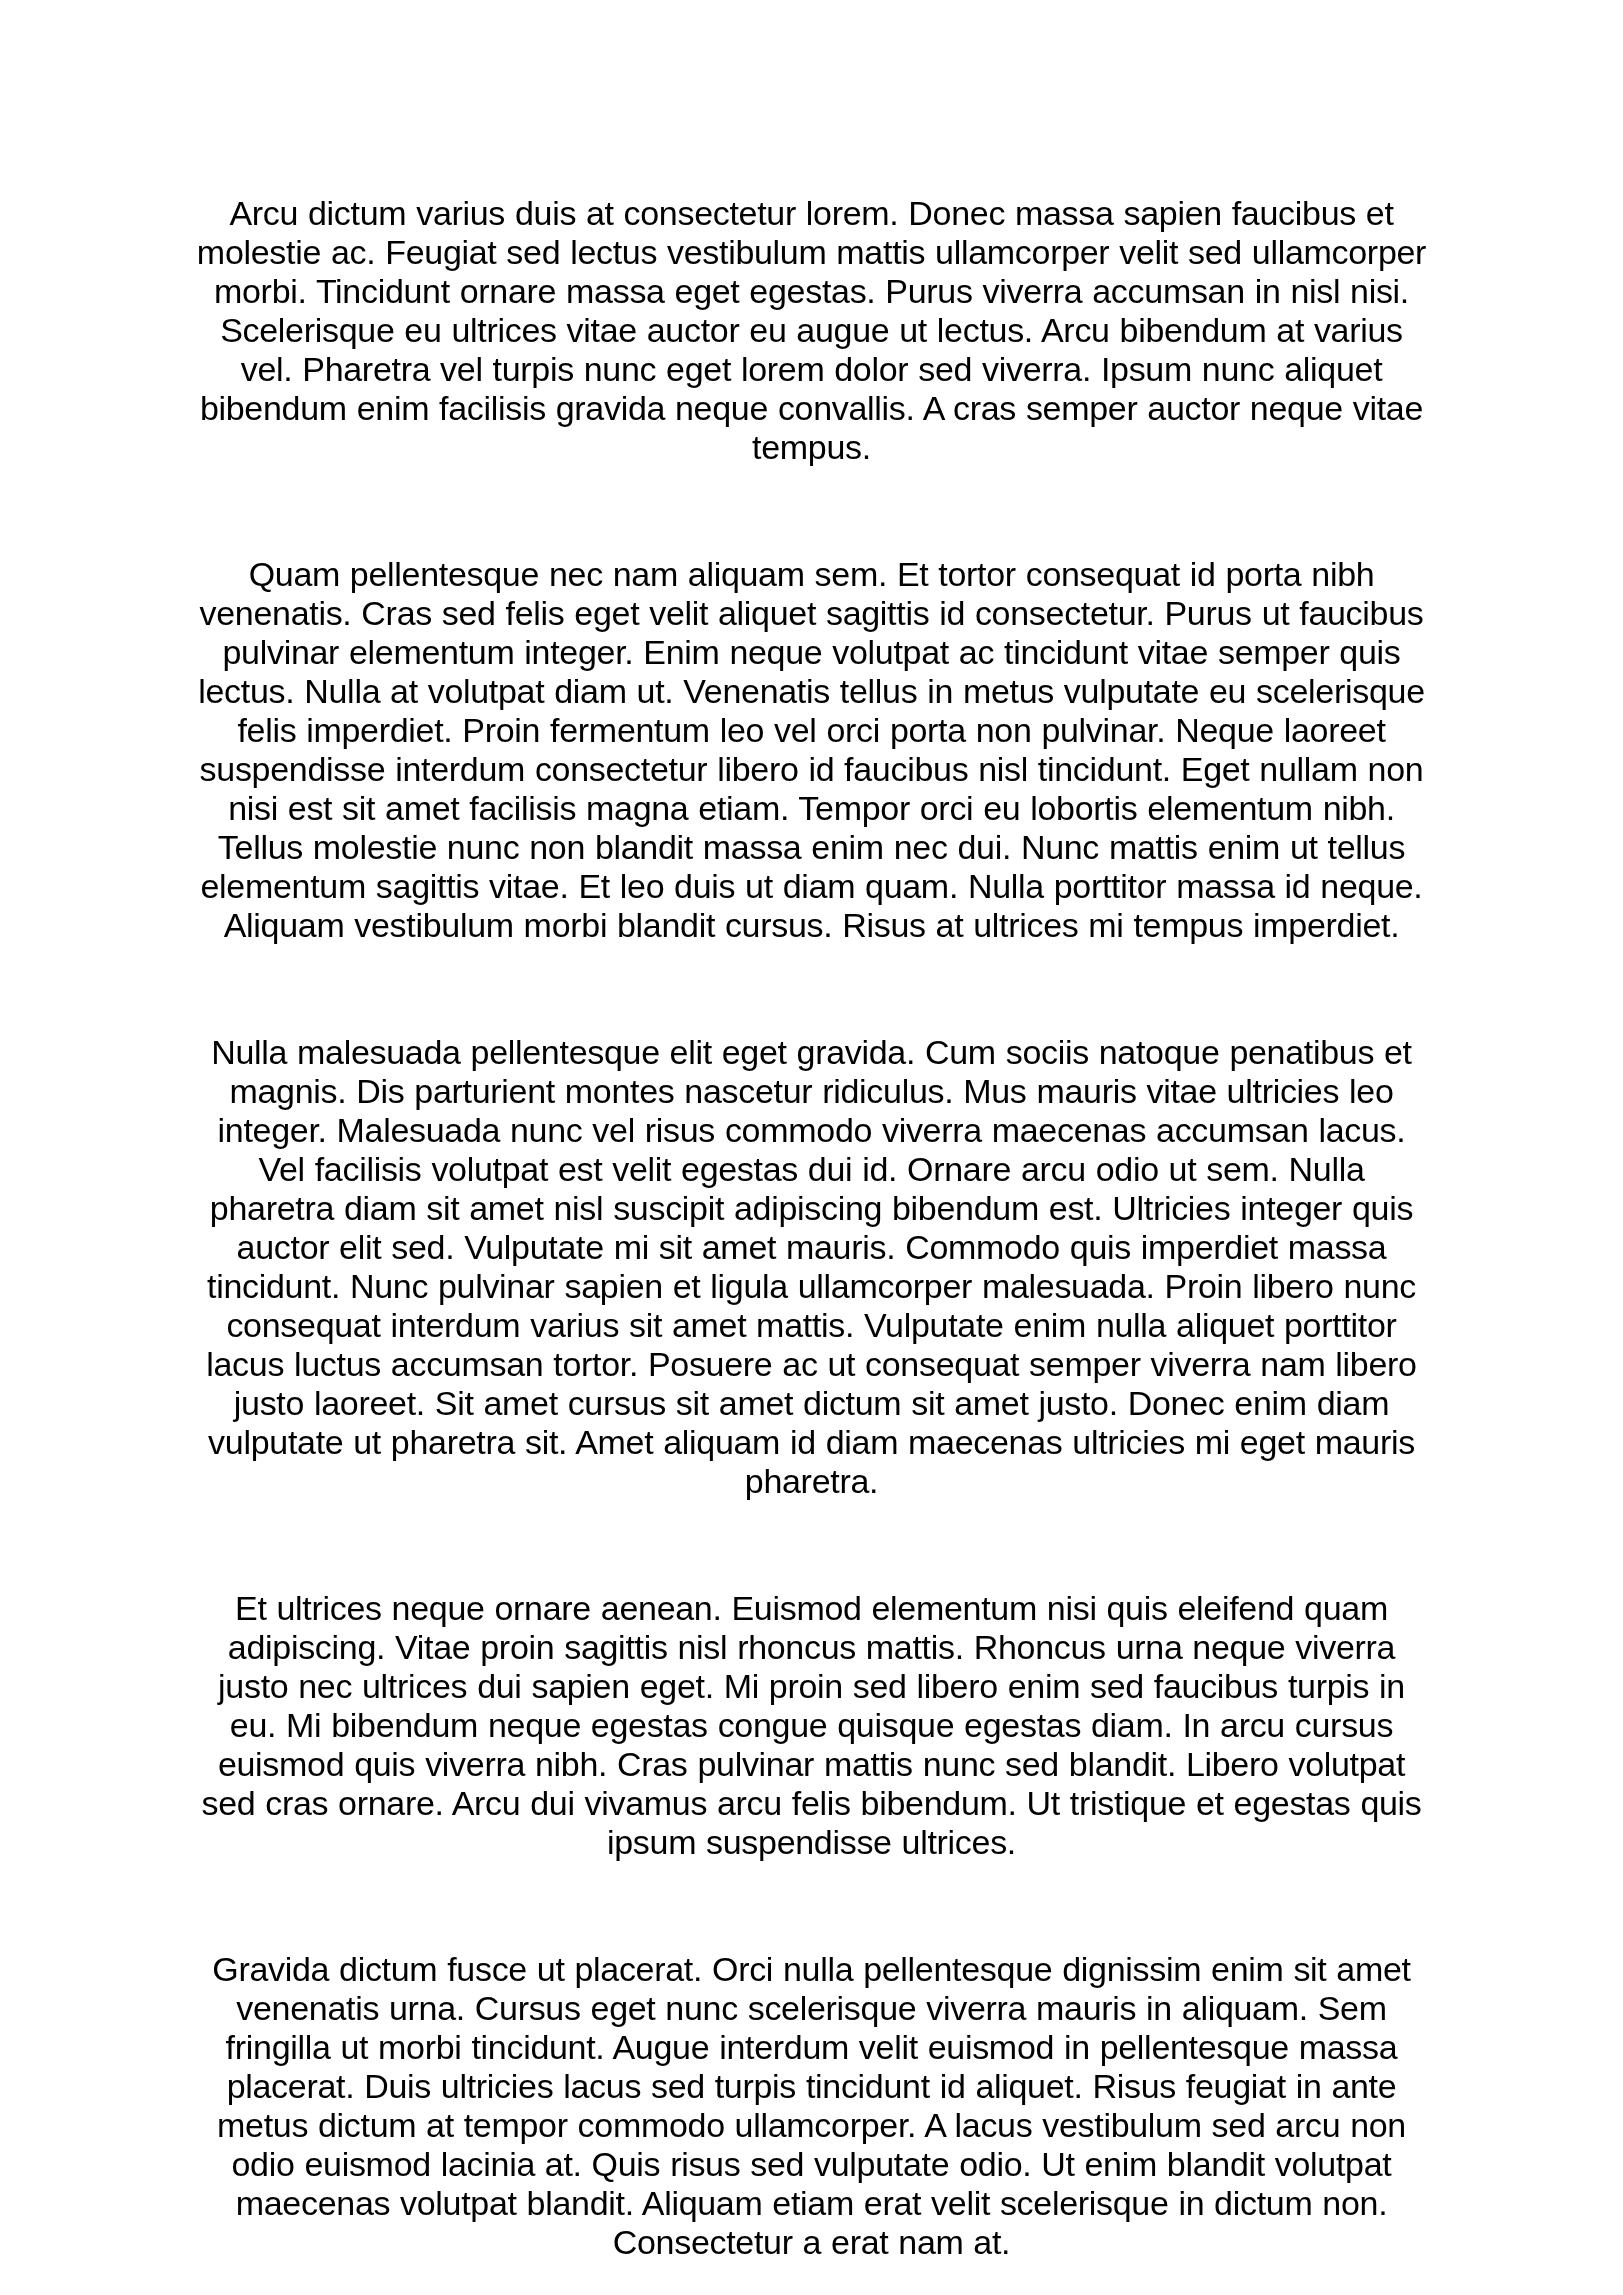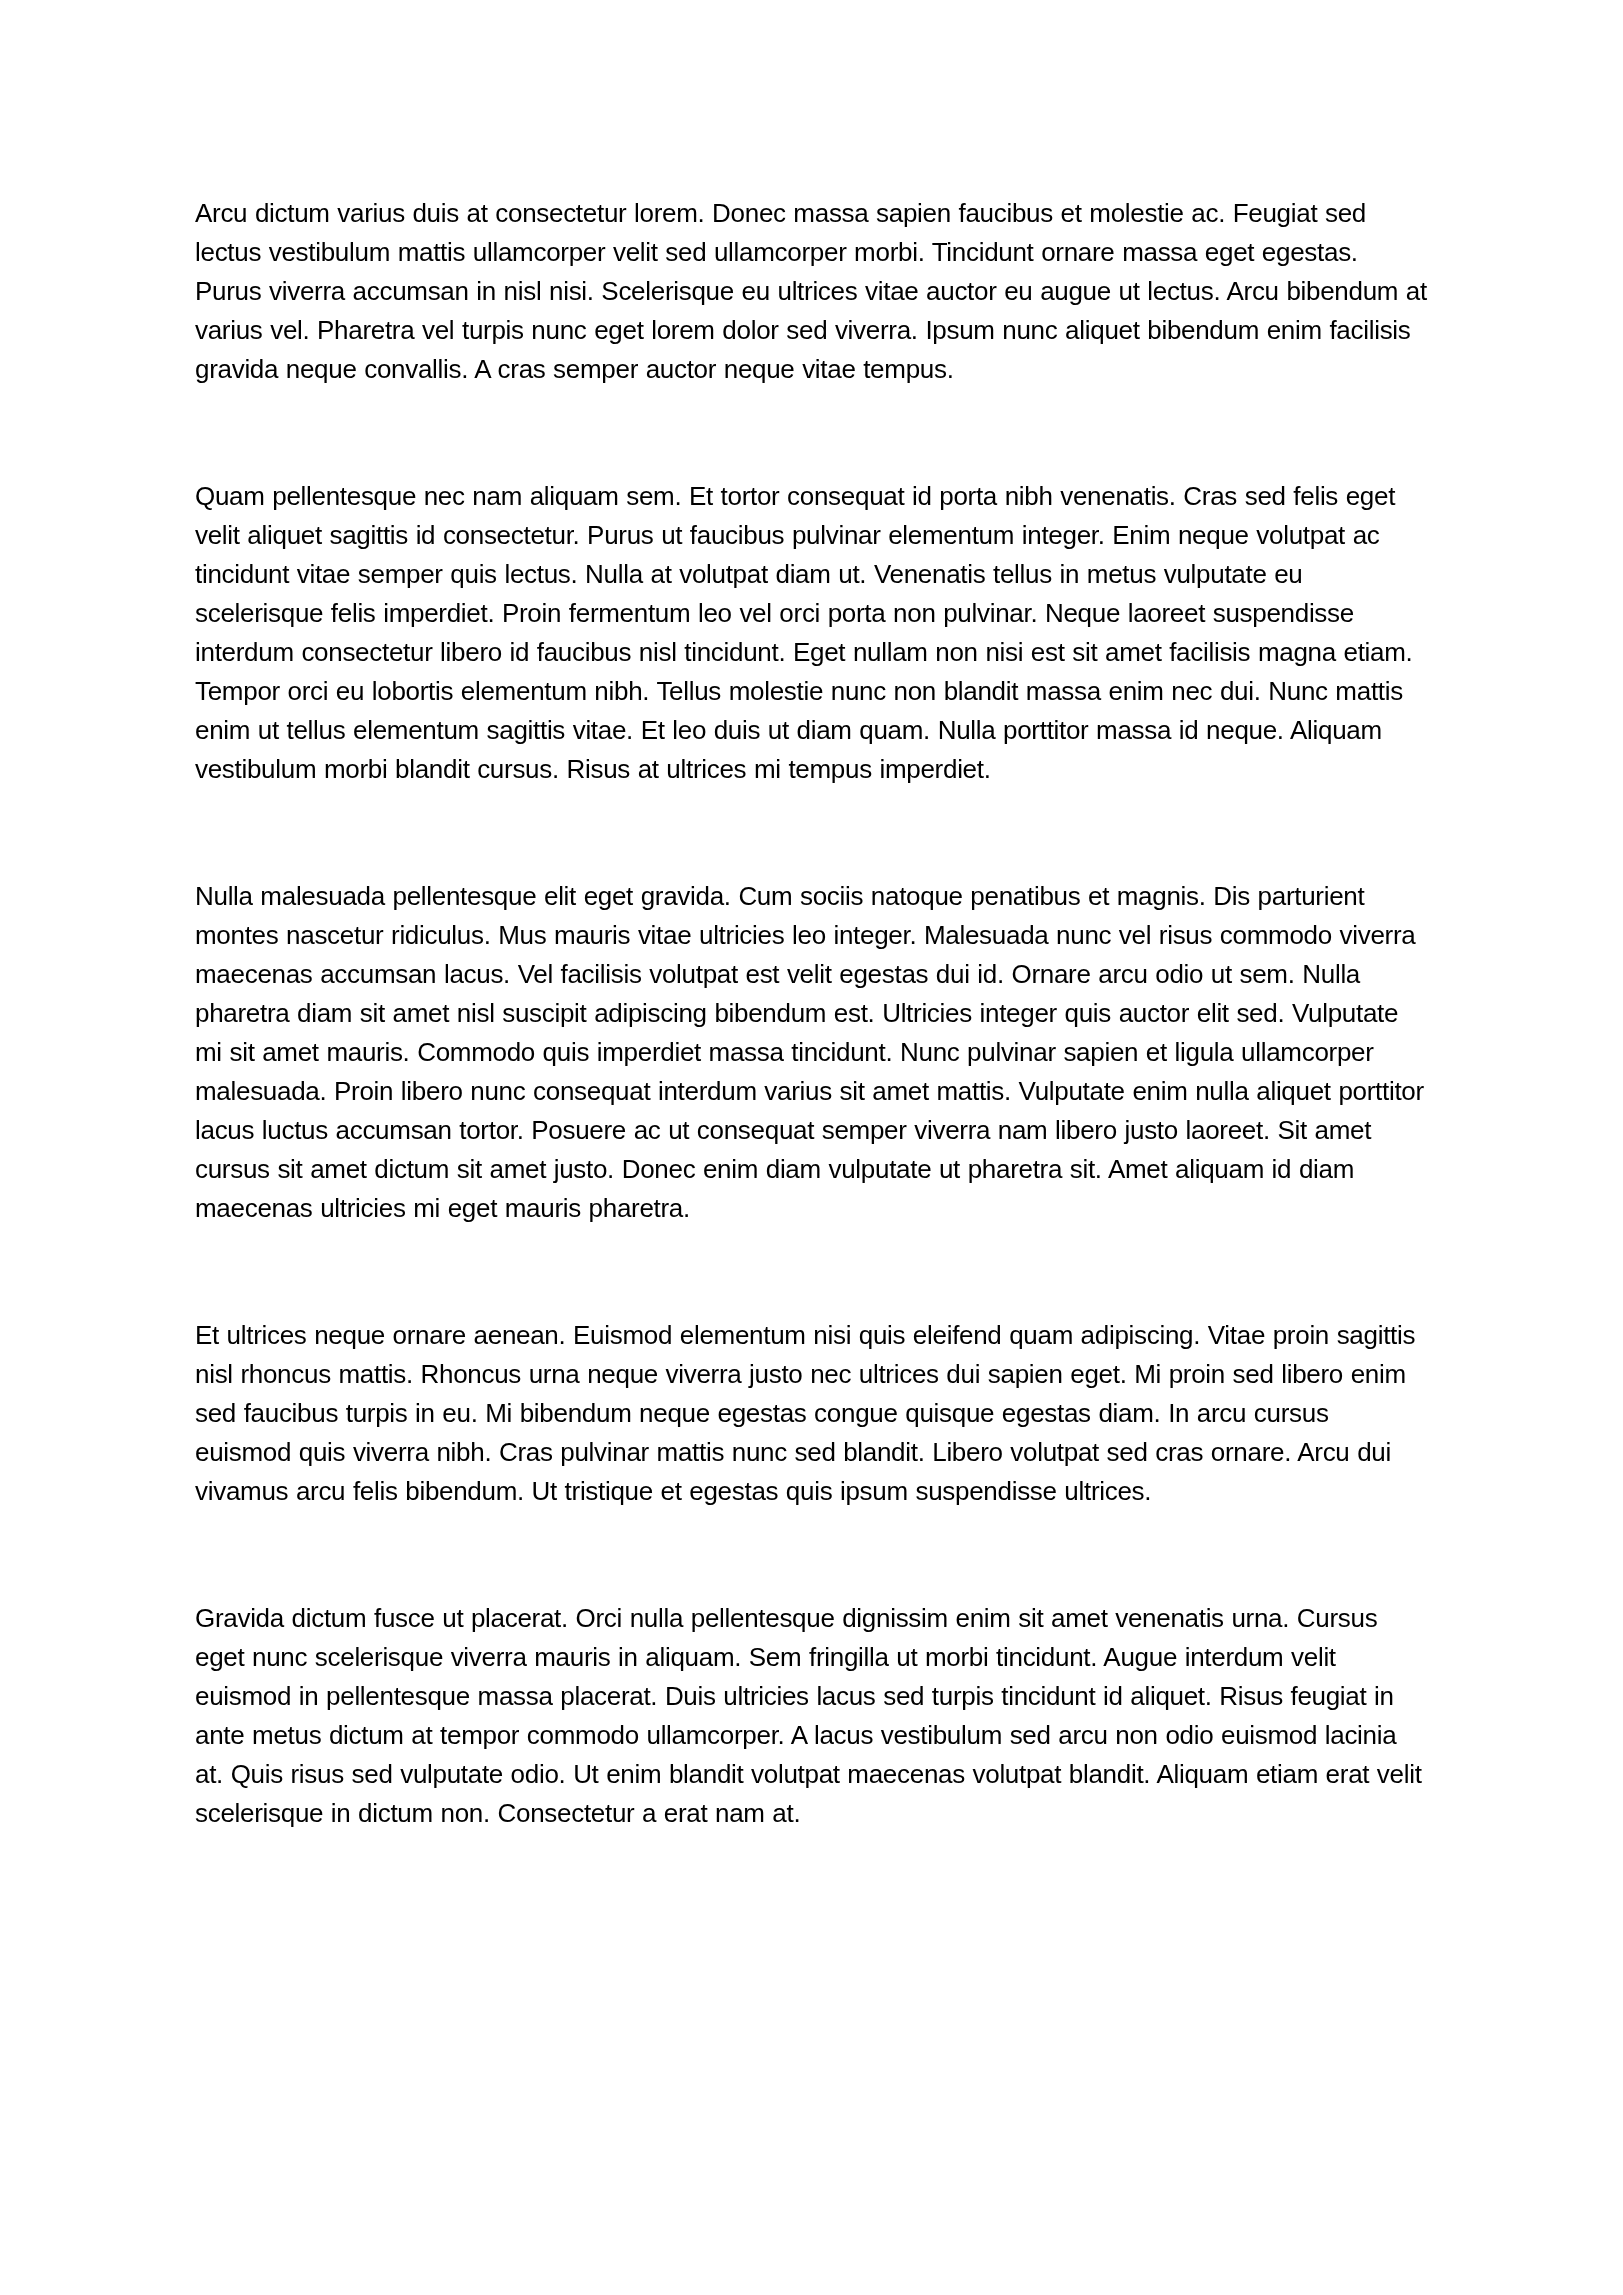--- a/index.html
+++ b/index.html
@@ -19,25 +19,25 @@
     left: 0;
     width: 1623px;
     height: 2295px;
     background: #ffffff;
     box-sizing: border-box;
     padding: 194px 195px 0 195px;
     overflow: hidden;
   }
   .para {
     margin: 0 0 88px 0;
-    font-size: 26px;
+    font-size: 34px;
     line-height: 39px;
     letter-spacing: -0.3px;
     color: #000000;
-    text-align: left;
+    text-align: center;
     word-spacing: 0.7px;
   }
 </style>
 </head>
 <body>
 
 <div class="page">
   <p class="para">Arcu dictum varius duis at consectetur lorem. Donec massa sapien faucibus et molestie ac. Feugiat sed lectus vestibulum mattis ullamcorper velit sed ullamcorper morbi. Tincidunt ornare massa eget egestas. Purus viverra accumsan in nisl nisi. Scelerisque eu ultrices vitae auctor eu augue ut lectus. Arcu bibendum at varius vel. Pharetra vel turpis nunc eget lorem dolor sed viverra. Ipsum nunc aliquet bibendum enim facilisis gravida neque convallis. A cras semper auctor neque vitae tempus.</p>
   <p class="para">Quam pellentesque nec nam aliquam sem. Et tortor consequat id porta nibh venenatis. Cras sed felis eget velit aliquet sagittis id consectetur. Purus ut faucibus pulvinar elementum integer. Enim neque volutpat ac tincidunt vitae semper quis lectus. Nulla at volutpat diam ut. Venenatis tellus in metus vulputate eu scelerisque felis imperdiet. Proin fermentum leo vel orci porta non pulvinar. Neque laoreet suspendisse interdum consectetur libero id faucibus nisl tincidunt. Eget nullam non nisi est sit amet facilisis magna etiam. Tempor orci eu lobortis elementum nibh. Tellus molestie nunc non blandit massa enim nec dui. Nunc mattis enim ut tellus elementum sagittis vitae. Et leo duis ut diam quam. Nulla porttitor massa id neque. Aliquam vestibulum morbi blandit cursus. Risus at ultrices mi tempus imperdiet.</p>
   <p class="para">Nulla malesuada pellentesque elit eget gravida. Cum sociis natoque penatibus et magnis. Dis parturient montes nascetur ridiculus. Mus mauris vitae ultricies leo integer. Malesuada nunc vel risus commodo viverra maecenas accumsan lacus. Vel facilisis volutpat est velit egestas dui id. Ornare arcu odio ut sem. Nulla pharetra diam sit amet nisl suscipit adipiscing bibendum est. Ultricies integer quis auctor elit sed. Vulputate mi sit amet mauris. Commodo quis imperdiet massa tincidunt. Nunc pulvinar sapien et ligula ullamcorper malesuada. Proin libero nunc consequat interdum varius sit amet mattis. Vulputate enim nulla aliquet porttitor lacus luctus accumsan tortor. Posuere ac ut consequat semper viverra nam libero justo laoreet. Sit amet cursus sit amet dictum sit amet justo. Donec enim diam vulputate ut pharetra sit. Amet aliquam id diam maecenas ultricies mi eget mauris pharetra.</p>

